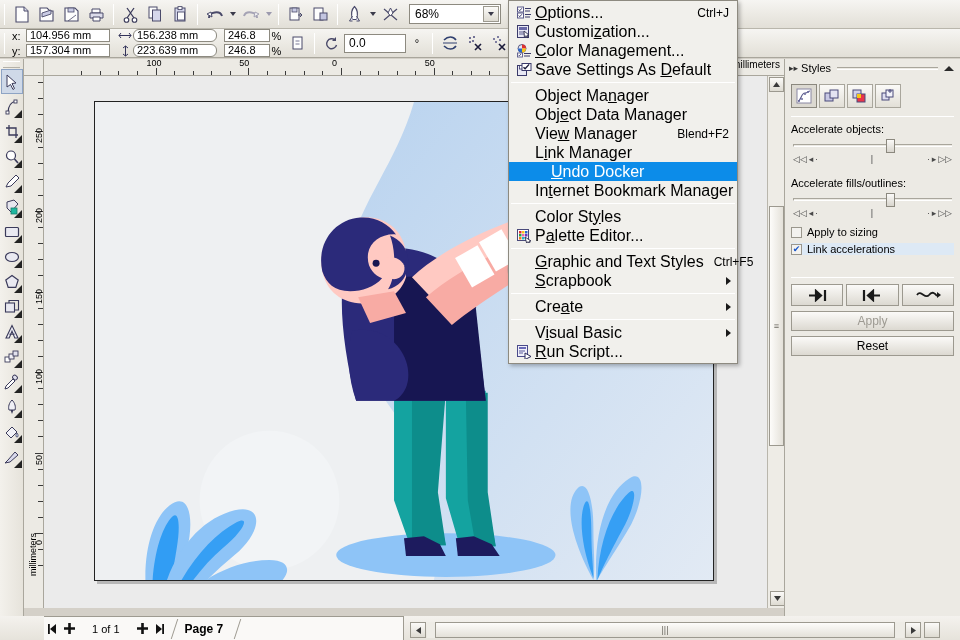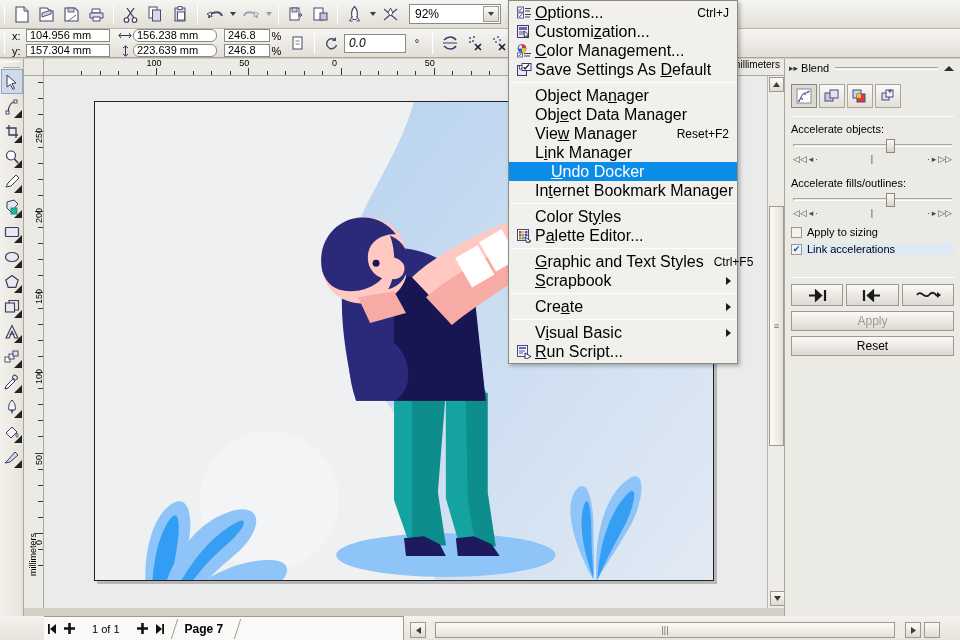--- a/index.html
+++ b/index.html
@@ -58,21 +58,21 @@
     font-size:11px; line-height:11px; padding:0 3px; display:flex;
     align-items:center; justify-content:flex-start; color:#000;
   }
   .fld.w1 { width:84px; }
   .fld.w2 { width:46px; }
   .fld.w3 { width:62px;border-radius:6px; }
   .ico-sm { width:16px; height:13px; display:flex;align-items:center;justify-content:center; }
   .pct { width:13px; text-align:center; font-size:11px; }
 
   .rot-fld { height:19px; width:62px; border:1px solid #8d8a80; background:#fff;
-    font-size:12px; display:flex; align-items:center; padding-left:4px;font-style:italic; }
+    font-size:12px; display:flex; align-items:center; padding-left:4px; }
 
   
   #toolbox {
     position:absolute; left:0; top:59px; width:24px; bottom:0;
     background: linear-gradient(to right,#f3f1ec,#e6e3db);
     border-right: 1px solid #aaa79d;
   }
   .tool {
     width:22px; height:25px; margin:0 1px; position:relative;
     display:flex;align-items:center;justify-content:center;
@@ -312,21 +312,21 @@
         <i class="caret-dn"></i>
       </div>
     <div class="tb-btn">
       <svg width="19" height="19" viewBox="0 0 19 19">
           <path d="M3 4l13 11M16 4L3 15" stroke="#4a4a6a" stroke-width="1.2" fill="none"></path>
           <path d="M9.5 3l2.5 5-2.5 3L7 8z" fill="#fdfdfd" stroke="#4a4a6a" stroke-width="1"></path>
         </svg>
     </div>
 
     <div class="combo">
-      <span>92%</span>
+      <span>68%</span>
       <span class="cb-btn">
           <i class="caret-dn"></i>
         </span>
     </div>
   </div>
 
   <div id="toolbar-property" class="toolbar">
     <div class="tb-sep"></div>
 
     <div class="xy-group">
@@ -725,21 +725,21 @@
     <div class="sb-arrow" style="position:absolute;bottom:1px;left:1px">
       <svg width="7" height="5" viewBox="0 0 7 5">
           <path d="M3.5 5L0 0h7z" fill="#3a3a3a"></path>
         </svg>
     </div>
   </div>
 
   <div id="docker">
     <div id="docker-title">
       <span class="dk-dblarrow">▸▸</span>
-      <span>Blend</span>
+      <span>Styles</span>
       <span class="dk-line"></span>
       <span class="dk-roll"></span>
     </div>
 
     <div id="docker-body">
       <div class="dk-btnrow">
         <div class="dk-tbtn on">
           <svg width="16" height="16" viewBox="0 0 16 16">
               <rect x="1" y="1" width="14" height="14" fill="#fff" stroke="#8a88a4" stroke-width="1"></rect>
               <path d="M2 13 C5 13 5 5 9 5 C12 5 12 3 14 3" stroke="#5a5a8c" stroke-width="1.2" fill="none"></path>
@@ -940,21 +940,21 @@
         <span class="mi-ico"></span>
         <span class="mi-lbl">Object Ma<span class="u">n</span>ager</span>
       </div>
       <div class="mi">
         <span class="mi-ico"></span>
         <span class="mi-lbl">Obj<span class="u">e</span>ct Data Manager</span>
       </div>
       <div class="mi">
         <span class="mi-ico"></span>
         <span class="mi-lbl">Vie<span class="u">w</span> Manager</span>
-        <span class="mi-acc">Reset+F2</span>
+        <span class="mi-acc">Blend+F2</span>
       </div>
       <div class="mi">
         <span class="mi-ico"></span>
         <span class="mi-lbl">L<span class="u">i</span>nk Manager</span>
       </div>
       <div class="mi sel">
         <span class="mi-ico"></span>
         <span class="mi-lbl"><span class="u">U</span>ndo Docker</span>
       </div>
       <div class="mi">

